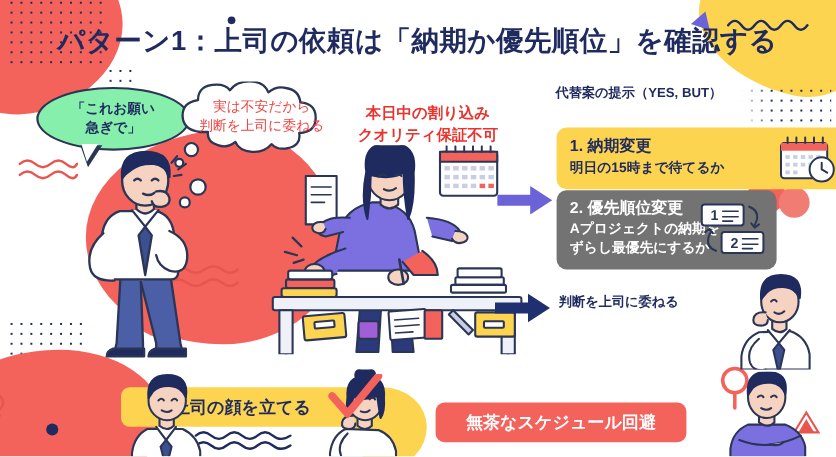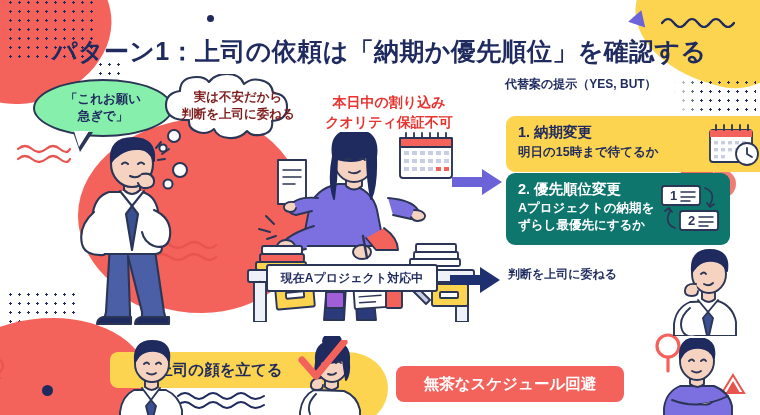--- a/index.html
+++ b/index.html
@@ -57,21 +57,21 @@
   .tri-purple{right:112px;top:10px;border-left:9px solid transparent;border-right:9px solid transparent;border-bottom:15px solid #6C63D8;transform:rotate(18deg);}
   .tri-outline{left:122px;top:352px;}
   .tri-red-br{right:14px;top:372px;}
 
   .dot-navy{position:absolute;border-radius:50%;background:#1F2A5E;}
 
   
   .title{
     position:absolute;left:52px;top:20px;
     font-size:25px;font-weight:bold;color:#1F2A5E;letter-spacing:0.4px;
-    white-space:nowrap;z-index:20;margin-top:15px;
+    white-space:nowrap;z-index:20;
   }
 
   
   .bubble{
     position:absolute;background:#86efac;border:2.2px solid #2B3556;
     color:#1F2A5E;font-weight:bold;text-align:center;z-index:22;
     display:flex;align-items:center;justify-content:center;
   }
   .bubble-oval{
     left:33px;top:79px;width:140px;height:58px;border-radius:50%/50%;
@@ -85,38 +85,38 @@
   .bubble-oval .tail-in{
     position:absolute;left:39px;bottom:-12px;width:0;height:0;
     border-left:5px solid transparent;border-right:10px solid transparent;
     border-top:16px solid #fff;
   }
   .cloud{
     left:152px;top:74px;width:172px;height:70px;z-index:22;position:absolute;
   }
   .cloud-txt{
     position:absolute;inset:0;display:flex;align-items:center;justify-content:center;
-    font-size:12.5px;font-weight:bold;color:#7f1d1d;line-height:1.35;text-align:center;z-index:3;
+    font-size:12.5px;font-weight:normal;color:#ef4444;line-height:1.35;text-align:center;z-index:3;
   }
 
   
   .alert{
     position:absolute;left:315px;top:93px;width:148px;
     color:#E8332E;font-size:14px;font-weight:bold;line-height:1.42;
     text-align:center;z-index:21;
   }
 
   
   .alt-title{
     position:absolute;left:505px;top:76px;
     color:#1F2A5E;font-size:12px;font-weight:bold;white-space:nowrap;z-index:21;
   }
   .opt-box{position:absolute;border-radius:9px;z-index:20;box-sizing:border-box;}
   .opt1{left:506px;top:116px;width:268px;height:56px;background:#FCD44F;}
-  .opt2{left:506px;top:173px;width:224px;height:72px;background:#0f766e;}
+  .opt2{left:506px;top:173px;width:200px;height:72px;background:#737373;}
   .opt-head{position:absolute;left:12px;top:7px;font-size:14.5px;font-weight:bold;color:#1F2A5E;}
   .opt1 .opt-sub{position:absolute;left:12px;top:28px;font-size:12.5px;font-weight:bold;color:#1F2A5E;line-height:1.35;}
   .opt2 .opt-head{color:#fff;}
   .opt2 .opt-sub{position:absolute;left:12px;top:27px;font-size:12.5px;font-weight:bold;color:#fff;line-height:1.38;width:150px;}
 
   .entrust{
     position:absolute;left:508px;top:266px;font-size:12px;font-weight:bold;
     color:#1F2A5E;white-space:nowrap;z-index:21;
   }
 
@@ -371,21 +371,20 @@
         <rect x="108" y="150" width="34" height="26" rx="1.5" fill="#FFFFFF" transform="rotate(-4 125 163)"></rect>
         <path d="M113 158 h22 M113 164 h22 M113 170 h16" stroke="#2B3556" stroke-width="1.4" transform="rotate(-4 125 163)"></path>
         <rect x="140" y="150" width="16" height="26" rx="1.5" fill="#F4625C"></rect>
         <path d="M162 154 l18 18 l4 -4 l-18 -18 z" fill="#C9CEE4"></path>
         <rect x="186" y="152" width="36" height="22" rx="2" fill="#FCD44F"></rect>
         <rect x="194" y="160" width="18" height="6" rx="1" fill="#FFFFFF"></rect>
       </g>
     </g>
   </svg>
 
-  <div class="desk-label">現在Aプロジェクト対応中</div>
 
   <div class="alt-title">代替案の提示（YES, BUT）</div>
 
   <div class="opt-box opt1">
     <div class="opt-head">1. 納期変更</div>
     <div class="opt-sub">明日の15時まで待てるか</div>
     <svg style="position:absolute;right:10px;top:7px;" width="58" height="44" viewBox="0 0 58 44">
       <g stroke="#2B3556" stroke-width="1.8" stroke-linejoin="round" fill="none">
         <rect x="4" y="7" width="42" height="32" rx="3" fill="#FFFFFF"></rect>
         <rect x="4" y="7" width="42" height="7" fill="#F4625C" stroke="none"></rect>

